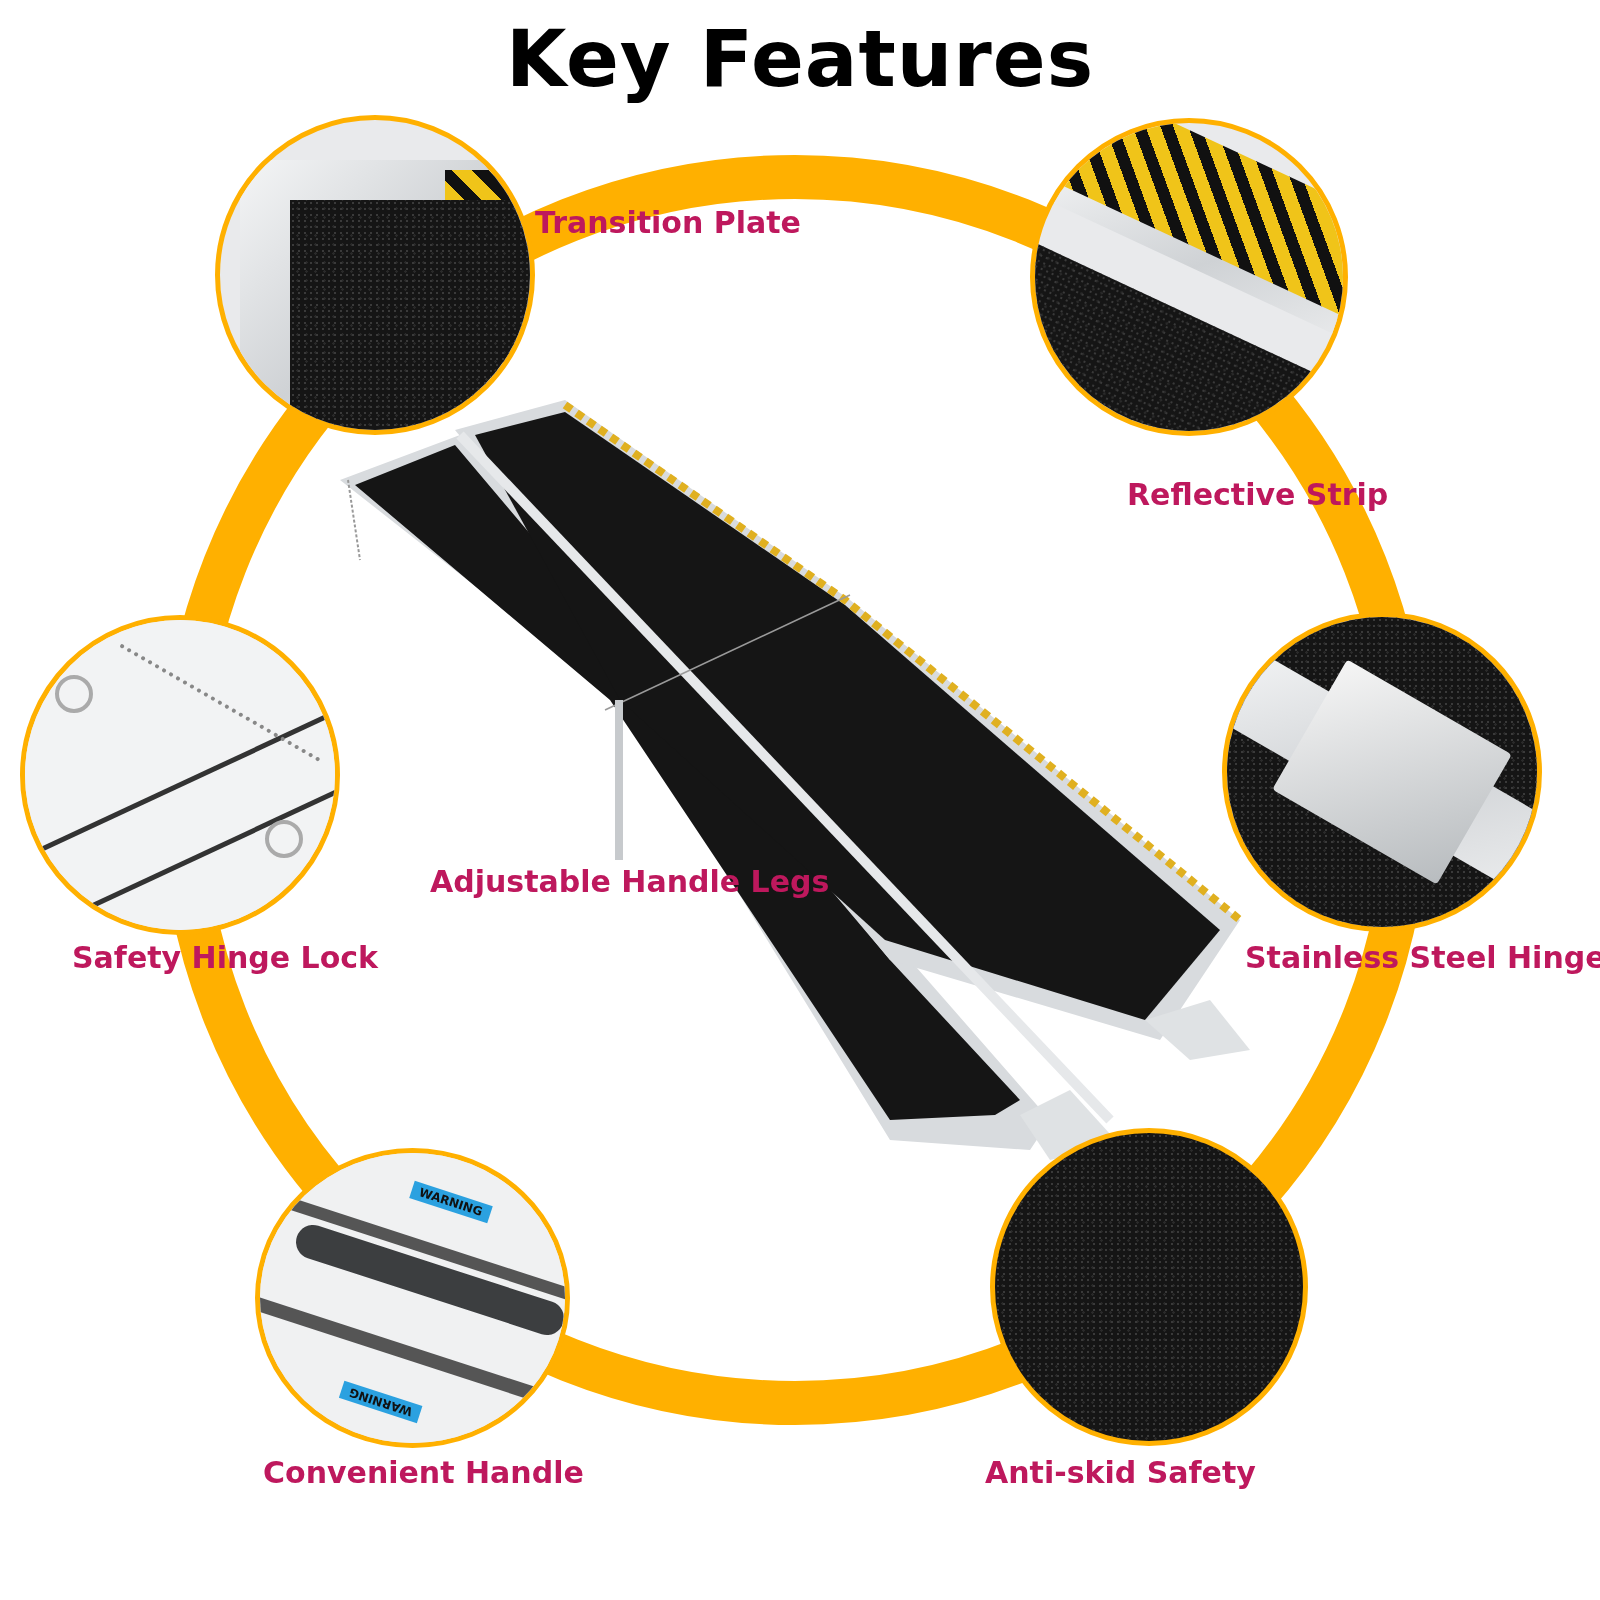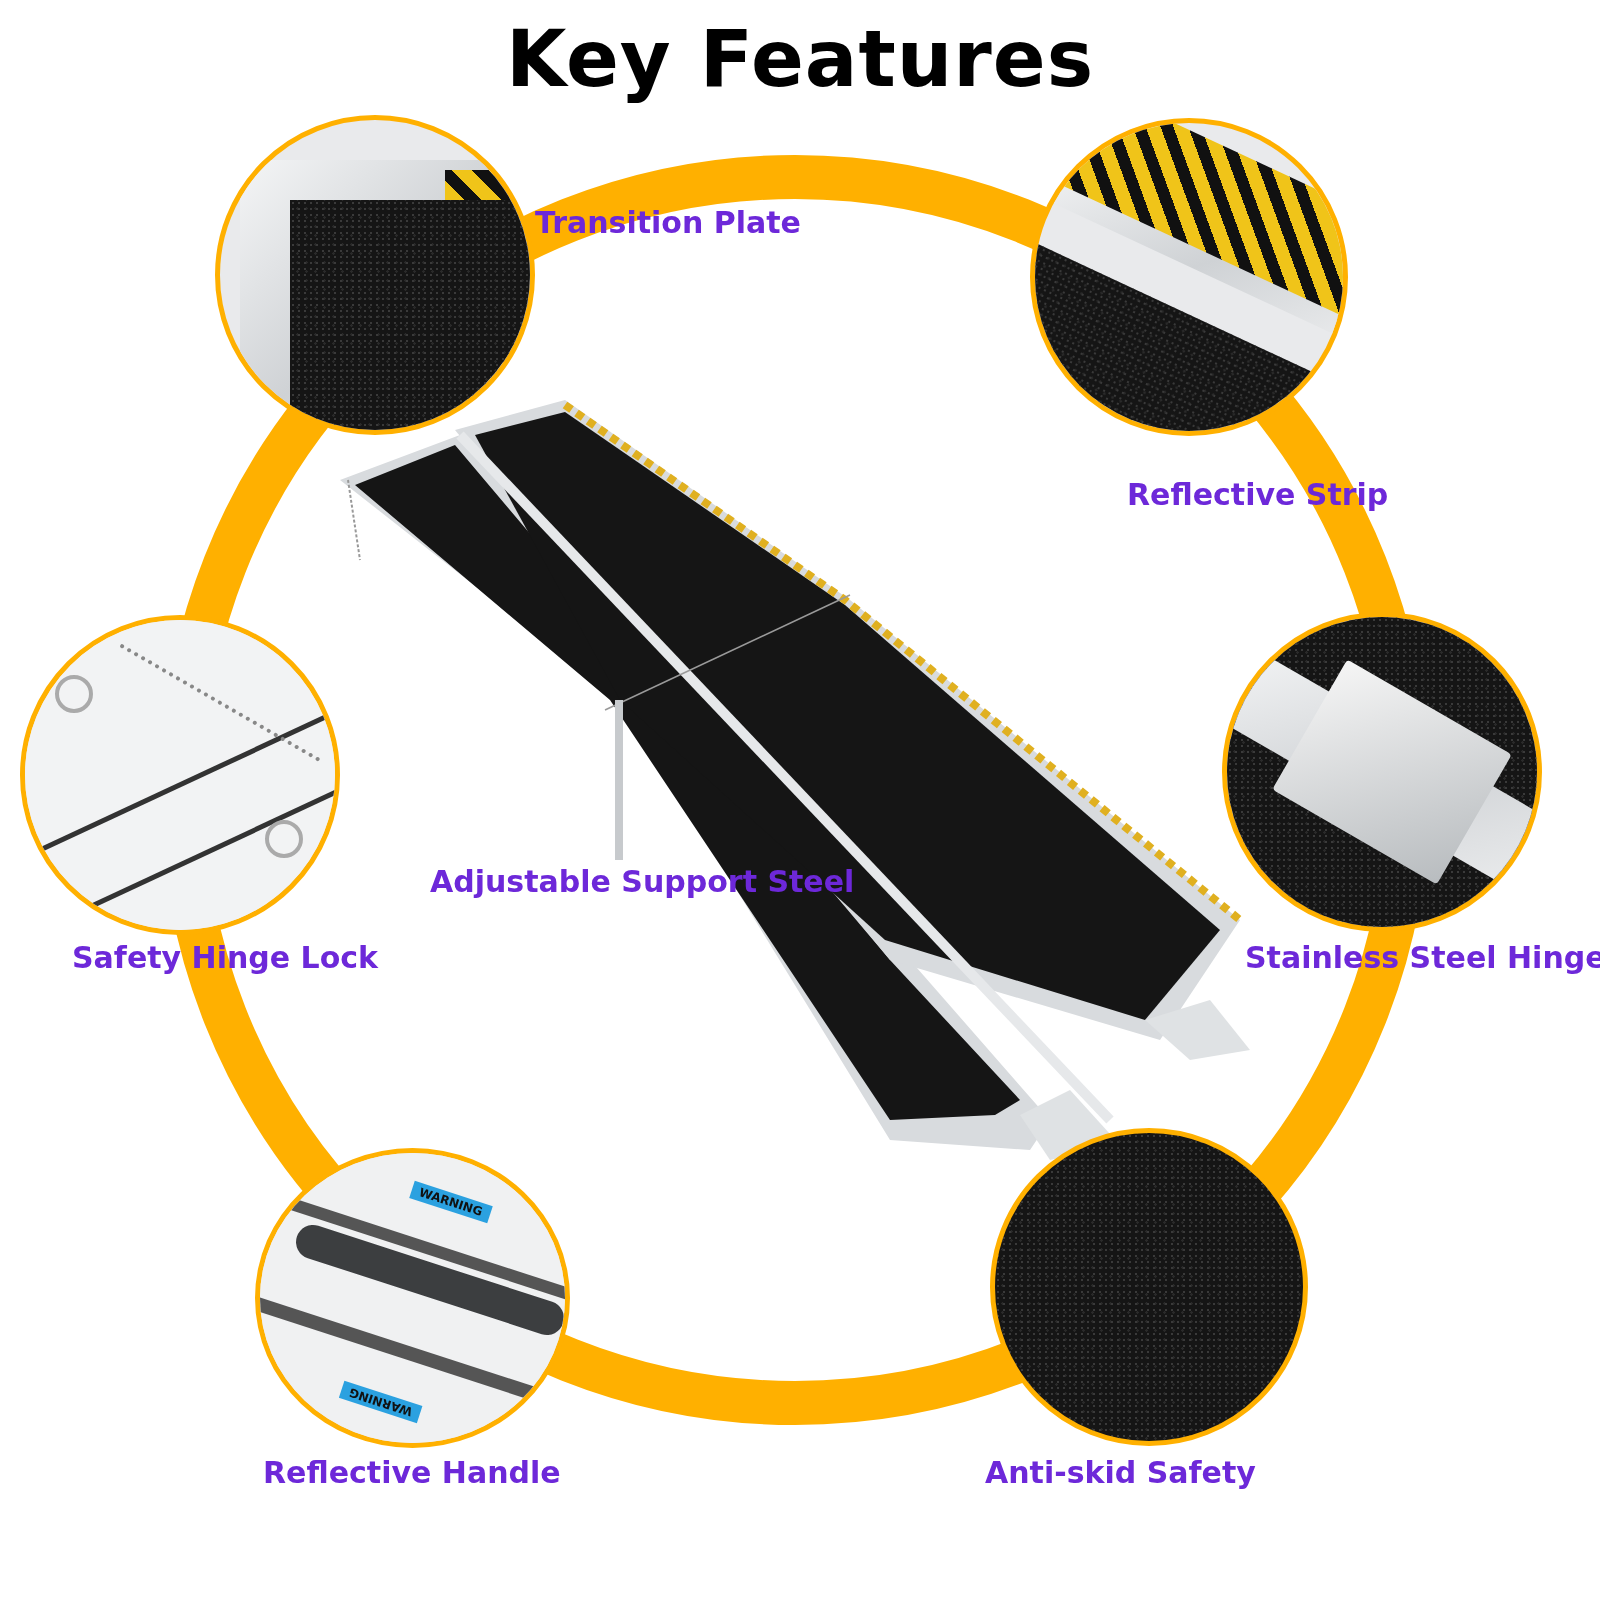--- a/index.html
+++ b/index.html
@@ -4,21 +4,21 @@
 <style>
   html, body { margin:0; padding:0; background:#ffffff; }
   body { width:1600px; height:1600px; position:relative; overflow:hidden;
          font-family:"DejaVu Sans", sans-serif; }
   .title { position:absolute; left:0; width:1600px; top:14px; text-align:center;
            font-size:78px; font-weight:bold; color:#000; letter-spacing:1px; }
   .ring { position:absolute; left:160px; top:155px; width:1270px; height:1270px;
           border-radius:50%; border:44px solid #ffb000; box-sizing:border-box; }
   .bubble { position:absolute; border-radius:50%; border:5px solid #ffb000;
             box-sizing:border-box; overflow:hidden; background:#e9eaec; }
-  .label { position:absolute; font-size:30px; font-weight:bold; color:#6d28d9;
+  .label { position:absolute; font-size:30px; font-weight:bold; color:#be185d;
            white-space:nowrap; }
   .grit { background-color:#151515;
           background-image:radial-gradient(#3a3a3a 1px, transparent 1.5px),
                            radial-gradient(#2a2a2a 1px, transparent 1.5px);
           background-size:6px 6px, 9px 9px; background-position:0 0, 3px 4px; }
   .alu { background:linear-gradient(135deg,#f4f5f6,#cfd2d5 50%,#f0f1f2); }
   .chev { background:repeating-linear-gradient(45deg,#f0c419 0 14px,#111 14px 26px); }
 </style>
 </head>
 <body>
@@ -81,18 +81,18 @@
 <div class="label" style="left:1245px;top:940px;">Stainless Steel Hinge</div>
 
 <div class="bubble" style="left:255px;top:1148px;width:315px;height:300px;">
   <div style="position:absolute;left:0;top:0;width:100%;height:100%;background:#f0f1f2;"></div>
   <div style="position:absolute;left:-20px;top:90px;width:380px;height:12px;background:#555;transform:rotate(18deg);"></div>
   <div style="position:absolute;left:-20px;top:200px;width:380px;height:14px;background:#555;transform:rotate(18deg);"></div>
   <div style="position:absolute;left:30px;top:110px;width:280px;height:34px;background:#3c3e40;border-radius:18px;transform:rotate(18deg);"></div>
   <div style="position:absolute;left:150px;top:40px;background:#2ba1e0;color:#111;font-size:12px;font-weight:bold;padding:2px 8px;transform:rotate(18deg);">WARNING</div>
   <div style="position:absolute;left:80px;top:240px;background:#2ba1e0;color:#111;font-size:12px;font-weight:bold;padding:2px 8px;transform:rotate(198deg);">WARNING</div>
 </div>
-<div class="label" style="left:263px;top:1455px;">Reflective Handle</div>
+<div class="label" style="left:263px;top:1455px;">Convenient Handle</div>
 
 <div class="bubble grit" style="left:990px;top:1128px;width:318px;height:318px;"></div>
 <div class="label" style="left:985px;top:1455px;">Anti-skid Safety</div>
 
-<div class="label" style="left:430px;top:864px;">Adjustable Support Steel</div>
+<div class="label" style="left:430px;top:864px;">Adjustable Handle Legs</div>
 
 </body></html>

